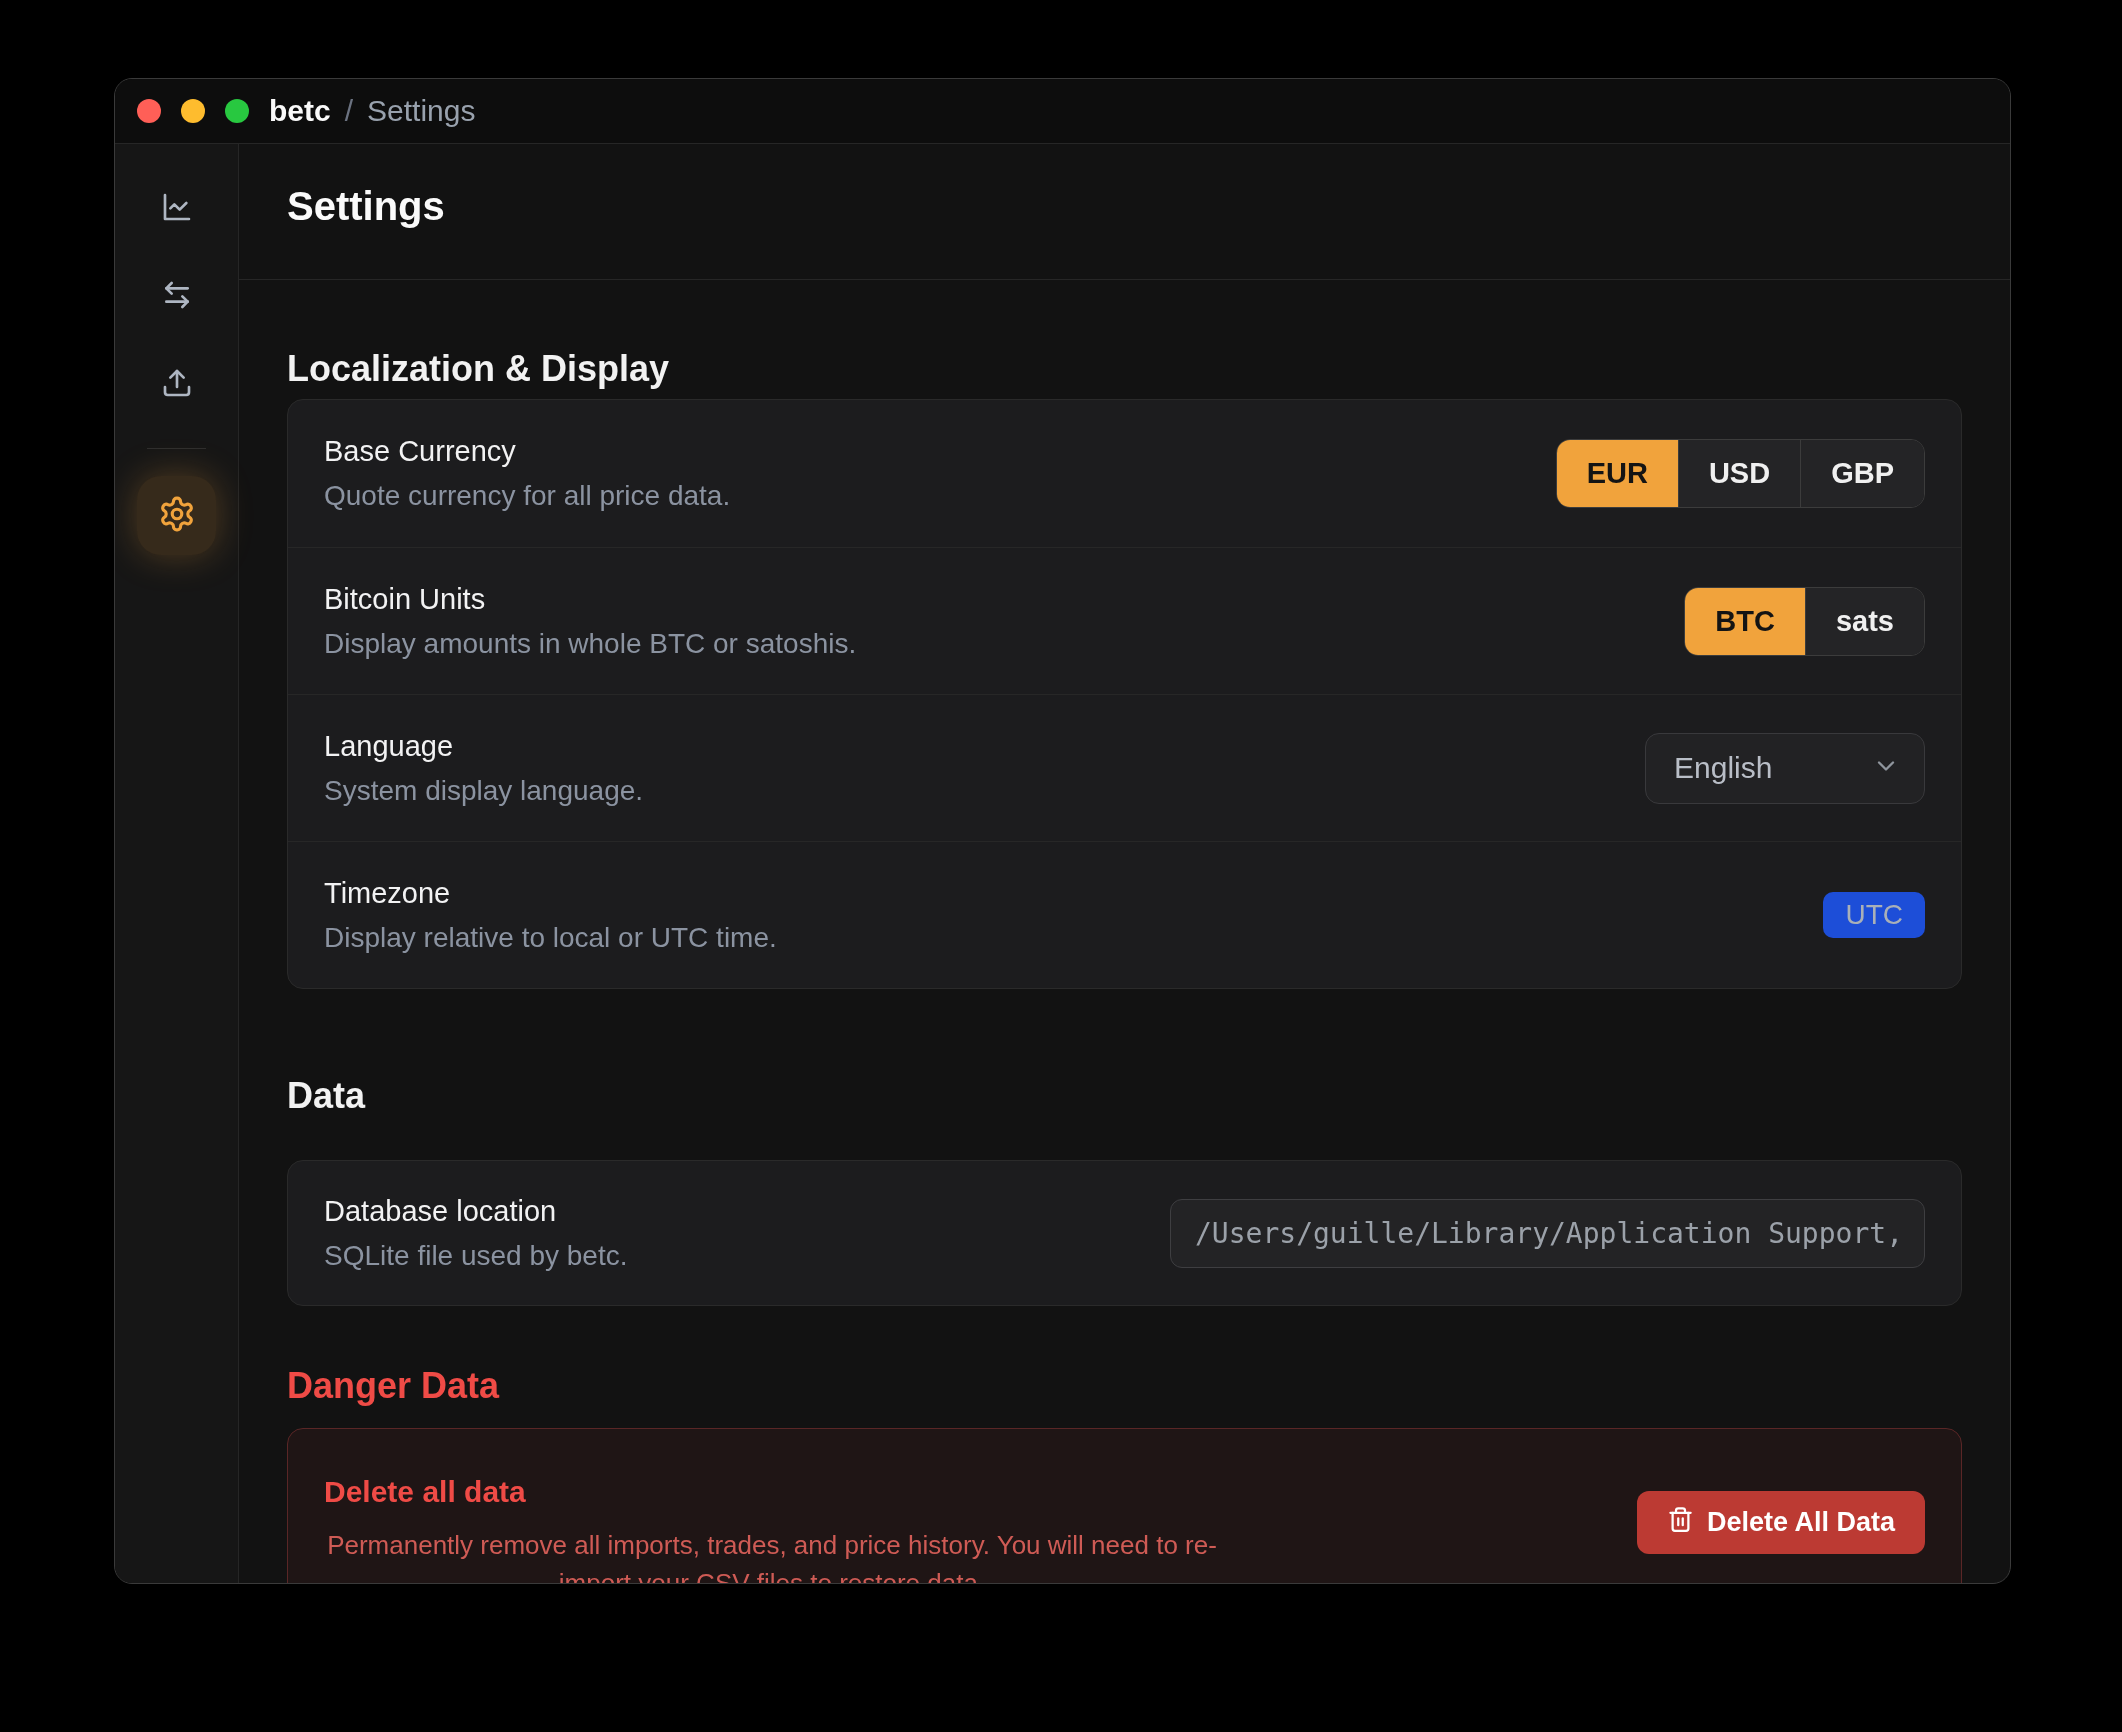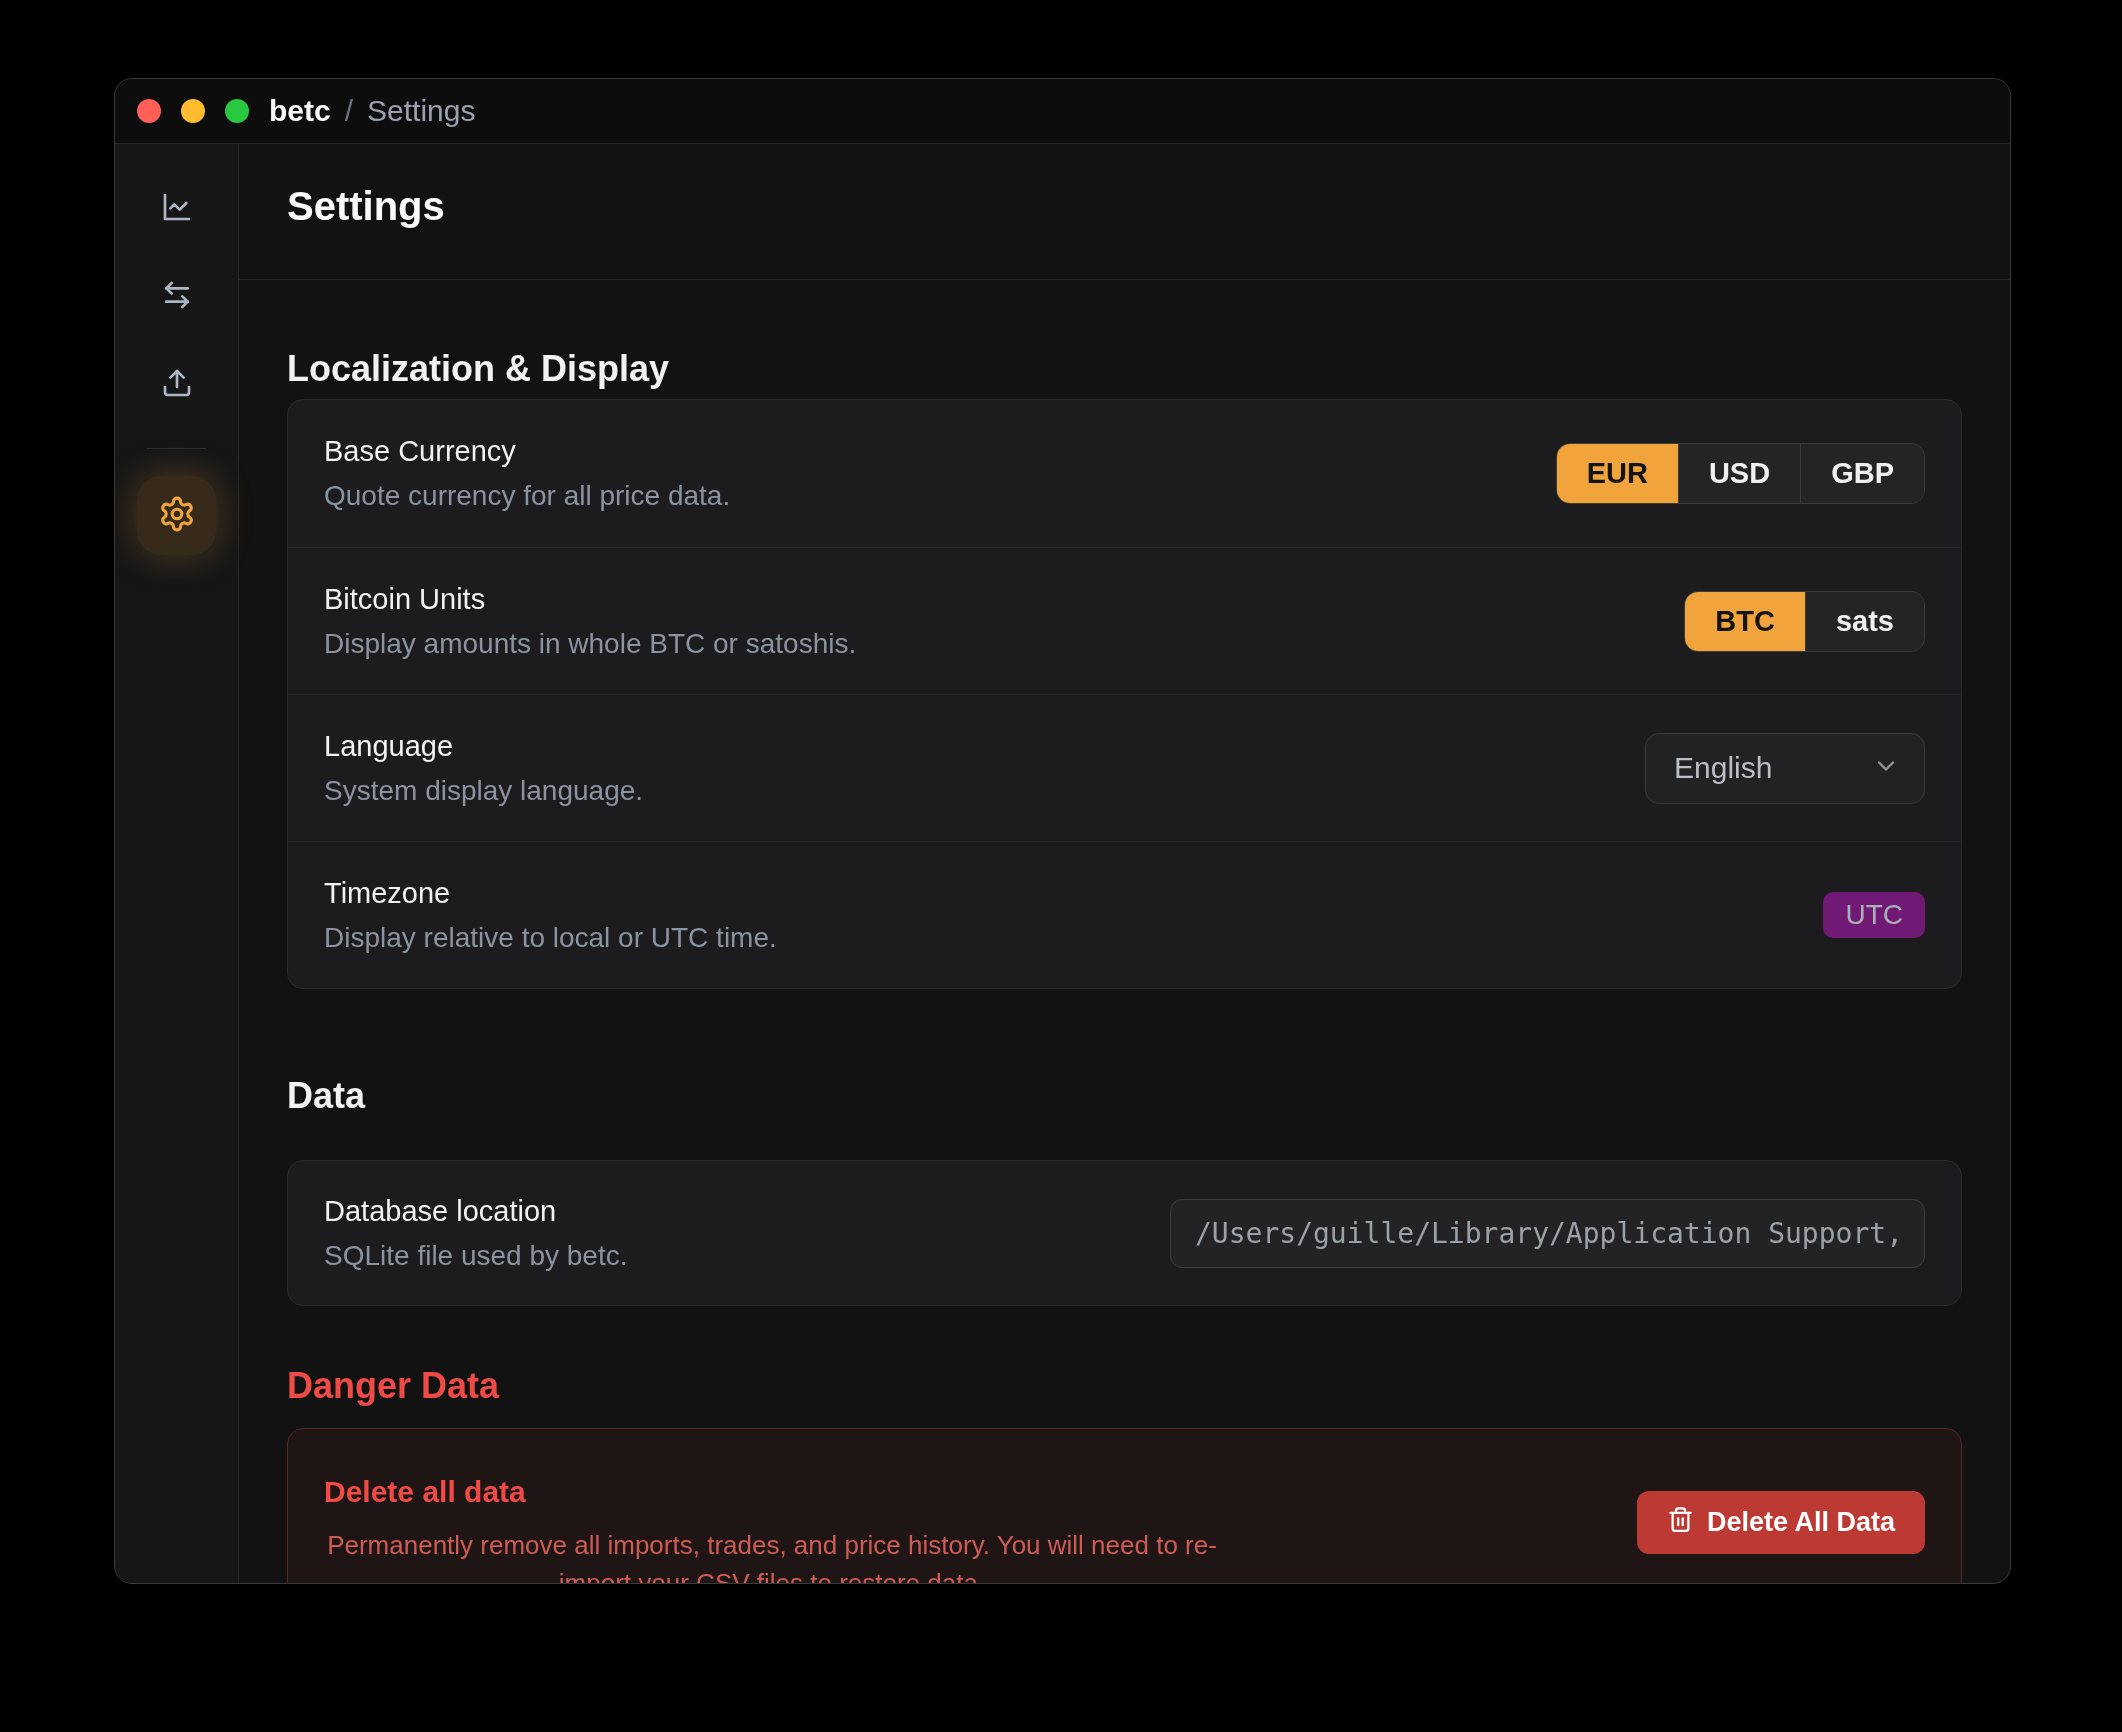--- a/index.html
+++ b/index.html
@@ -66,39 +66,39 @@
   .row + .row{ border-top:1px solid #272727; }
   .row.single{ height:144px; }
   .row-label{ font-size:29px; color:#f2f2f3; font-weight:400; margin-bottom:12px; }
   .row-desc{ font-size:28px; color:#8b93a1; }
 
   
   .segmented{
     display:flex; border:1px solid #3c3c3c; border-radius:14px; overflow:hidden;
   }
   .segment{
-    height:59px; padding:0 30px; display:flex; align-items:center; justify-content:center;
+    height:67px; padding:0 30px; display:flex; align-items:center; justify-content:center;
     background:#242426; border:none; color:#f0f0f0; font-size:29px; font-weight:700;
     font-family:inherit; cursor:pointer;
   }
   .segment + .segment{ border-left:1px solid #3c3c3c; }
   .segment.selected{ background:var(--accent,#f1a33c); color:#141414; border-left:none; }
 
   
   .select{
     width:280px; height:71px; background:#222224; border:1px solid #39393c; border-radius:14px;
     display:flex; align-items:center; justify-content:space-between; padding:0 24px 0 28px;
     cursor:pointer;
   }
   .select-value{ font-size:30px; color:#b9bec7; }
   .select svg{ width:28px; height:28px; color:#8f959d; }
 
   
   .badge{
-    height:46px; padding:0 22px; background:#701a75; border-radius:10px;
+    height:46px; padding:0 22px; background:#1d4ed8; border-radius:10px;
     display:flex; align-items:center; font-size:28px; color:#a9b0b8;
   }
 
   
   .path-field{
     width:755px; height:69px; background:#232325; border:1px solid #3e3e41; border-radius:12px;
     display:flex; align-items:center; padding:0 24px; overflow:hidden;
   }
   .path-text{
     font-family:"DejaVu Sans Mono", monospace; font-size:28px; color:#9ba1a9; white-space:nowrap;

